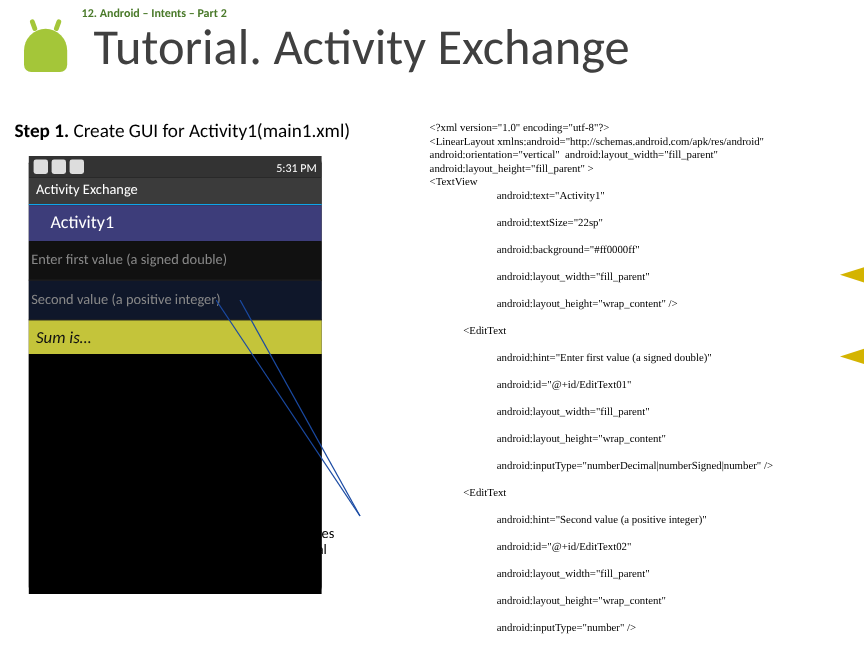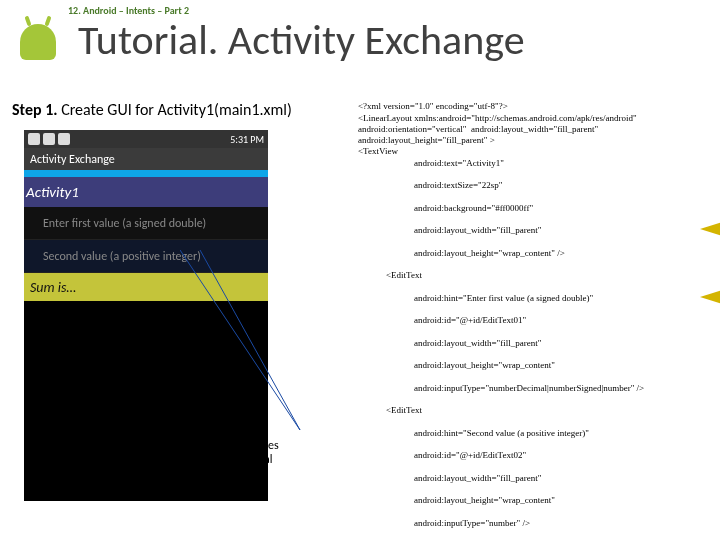--- a/index.html
+++ b/index.html
@@ -13,30 +13,30 @@
   .logo-head::after { right:6px; transform:rotate(20deg); }
 
   .step { position:absolute; top:100px; left:12px; font-size:16px; color:#000; }
   .step b { font-weight:bold; }
 
   .phone { position:absolute; top:130px; left:12px; width:244px; background:#000; border-radius:6px;margin-left:12px; }
   .statusbar { height:18px; background:#333; display:flex; align-items:center; justify-content:space-between; padding:0 4px; }
   .statusbar .left { display:flex; gap:3px; }
   .sb-icon { width:12px; height:12px; background:#ddd; border-radius:2px; }
   .statusbar .time { color:#fff; font-size:10px; }
-  .apptitle { height:22px; background:#3b3b3b; color:#fff; font-size:12px; display:flex; align-items:center; padding-left:6px; border-bottom:7px solid #0ea5e9; }
+  .apptitle { height:22px; background:#3b3b3b; color:#fff; font-size:12px; display:flex; align-items:center; padding-left:6px; border-bottom:1px solid #0ea5e9; }
   
-  .label-activity1 { background:#3a3a8c; height:30px; color:#fff; font-size:15px; display:flex; align-items:center; padding-left:2px;font-style:italic; }
+  .label-activity1 { background:#3a3a8c; height:30px; color:#fff; font-size:15px; display:flex; align-items:center; padding-left:18px; }
   
   .label-activity1 { background:#5858a8; }
   .label-activity1 { background:#4b4b95; }
   .label-activity1 { background:#ff0000; color:#fff; } 
   .label-activity1 { background:#3d3d7a; }
 
-  .input-row { height:32px; border-bottom:1px solid #222; display:flex; align-items:center; padding-left:19px; color:#888; font-size:12px; background:#111; }
+  .input-row { height:32px; border-bottom:1px solid #222; display:flex; align-items:center; padding-left:2px; color:#888; font-size:12px; background:#111; }
   .input-row.light { background:#0f172a; }
   .sum-row { background:#b38f00; background:#c9a100; background:#ff8800; background:#cc9900; height:28px; color:#000; font-size:14px; display:flex; align-items:center; padding-left:6px; }
   
   .sum-row { background:#8a8a00; background:#a8a828; background:#cfcf33; color:#111; }
   .sum-row { background:#9aa61f; }
   .sum-row { background:#c4c43a;font-style:italic; }
 
   .phone-body { background:#000; height:200px; }
 
   .note { position:absolute; top:438px; left:48px; width:240px; font-size:12px; color:#000; }

